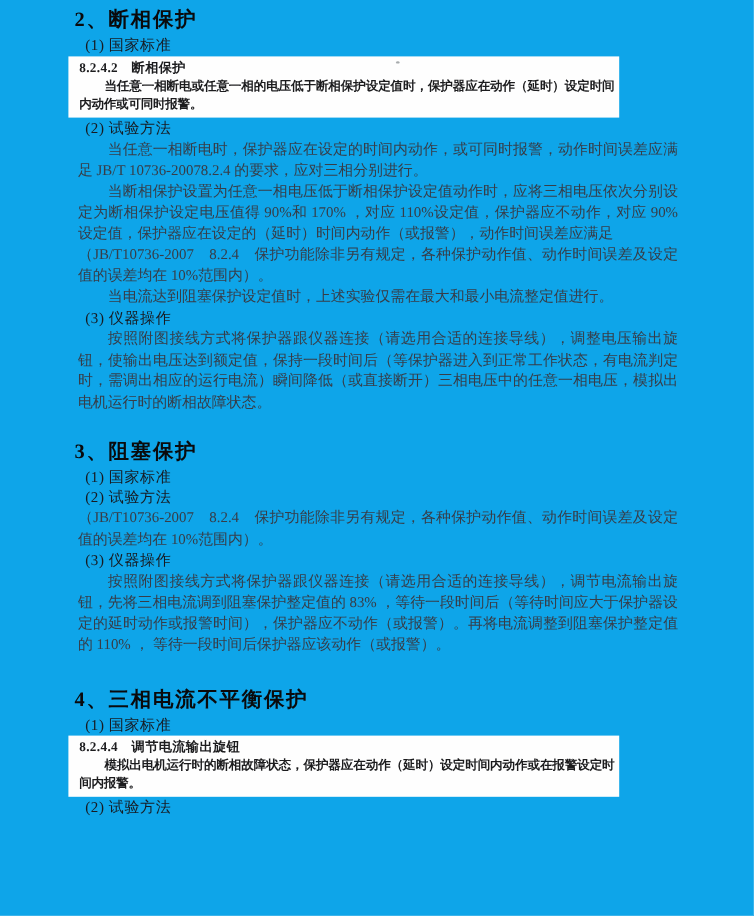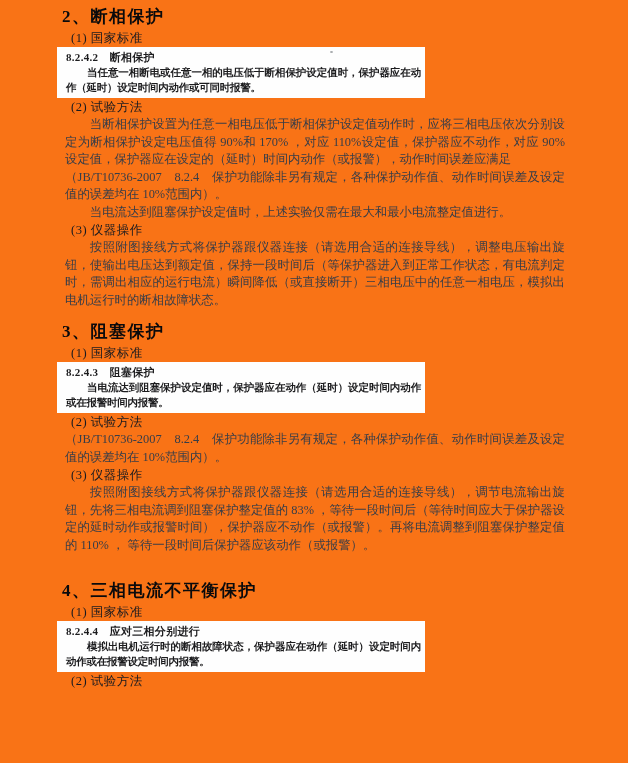--- a/index.html
+++ b/index.html
@@ -4,48 +4,48 @@
 <style>
   html, body { margin: 0; padding: 0; }
   body {
     font-family: "Liberation Serif", "DejaVu Serif", serif;
     background: #d3e8ef;
   }
   .page {
     position: relative;
     width: 628px;
     height: 763px;
-    background: #f97316;
+    background: #0ea5e9;
     overflow: hidden;
     box-sizing: border-box;
     padding: 6px 63px 0 65px;
   }
   .sec-heading {
     font-size: 17px;
     font-weight: bold;
     color: #0a0a0c;
     line-height: 21px;
     margin: 0 0 4px -3px;
     letter-spacing: 1.5px;
   }
-  .sec-3 { margin-top: 12px; }
+  .sec-3 { margin-top: 22px; }
   .sec-4 { margin-top: 26px; }
   .sub-label {
     font-size: 12.5px;
     font-weight: normal;
     color: #181a20;
     line-height: 14px;
     margin: 2px 0 2px 6px;
     letter-spacing: 0.5px;
   }
   .std-box {
     position: relative;
     background: #fefefe;
     margin-left: -8px;
-    width: 368px;
+    width: 459px;
     box-sizing: border-box;
     padding: 3px 4px 3px 9px;
     color: #1c1c1e;
     overflow: hidden;
   }
   .std-box .code {
     font-size: 11px;
     font-weight: bold;
     line-height: 15px;
     letter-spacing: 0.3px;
@@ -86,51 +86,48 @@
   <section class="sec sec-2">
     <h2 class="sec-heading">2、断相保护</h2>
     <div class="sub-label">(1) 国家标准</div>
     <div class="std-box">
       <div class="code">8.2.4.2　断相保护</div>
       <div class="text">当任意一相断电或任意一相的电压低于断相保护设定值时，保护器应在动作（延时）设定时间内动作或可同时报警。</div>
       <span class="speck"></span>
     </div>
     <div class="sub-label">(2) 试验方法</div>
     <div class="para-group">
+      <p class="para ind">当任意一相断电时，保护器应在设定的时间内动作，或可同时报警，动作时间误差应满足 JB/T 10736-20078.2.4 的要求，应对三相分别进行。</p>
       <p class="para ind">当断相保护设置为任意一相电压低于断相保护设定值动作时，应将三相电压依次分别设定为断相保护设定电压值得 90%和 170% ，对应 110%设定值，保护器应不动作，对应 90%设定值，保护器应在设定的（延时）时间内动作（或报警），动作时间误差应满足</p>
       <p class="para">（JB/T10736-2007　8.2.4　保护功能除非另有规定，各种保护动作值、动作时间误差及设定值的误差均在 10%范围内）。</p>
       <p class="para ind">当电流达到阻塞保护设定值时，上述实验仅需在最大和最小电流整定值进行。</p>
     </div>
     <div class="sub-label">(3) 仪器操作</div>
     <div class="para-group">
       <p class="para ind">按照附图接线方式将保护器跟仪器连接（请选用合适的连接导线），调整电压输出旋钮，使输出电压达到额定值，保持一段时间后（等保护器进入到正常工作状态，有电流判定时，需调出相应的运行电流）瞬间降低（或直接断开）三相电压中的任意一相电压，模拟出电机运行时的断相故障状态。</p>
     </div>
   </section>
 
   <section class="sec sec-3">
     <h2 class="sec-heading">3、阻塞保护</h2>
     <div class="sub-label">(1) 国家标准</div>
-    <div class="std-box">
-      <div class="code">8.2.4.3　阻塞保护</div>
-      <div class="text">当电流达到阻塞保护设定值时，保护器应在动作（延时）设定时间内动作或在报警时间内报警。</div>
-    </div>
     <div class="sub-label">(2) 试验方法</div>
     <div class="para-group">
       <p class="para">（JB/T10736-2007　8.2.4　保护功能除非另有规定，各种保护动作值、动作时间误差及设定值的误差均在 10%范围内）。</p>
     </div>
     <div class="sub-label">(3) 仪器操作</div>
     <div class="para-group">
       <p class="para ind">按照附图接线方式将保护器跟仪器连接（请选用合适的连接导线），调节电流输出旋钮，先将三相电流调到阻塞保护整定值的 83% ，等待一段时间后（等待时间应大于保护器设定的延时动作或报警时间），保护器应不动作（或报警）。再将电流调整到阻塞保护整定值的 110% ， 等待一段时间后保护器应该动作（或报警）。</p>
     </div>
   </section>
 
   <section class="sec sec-4">
     <h2 class="sec-heading">4、三相电流不平衡保护</h2>
     <div class="sub-label">(1) 国家标准</div>
     <div class="std-box">
-      <div class="code">8.2.4.4　应对三相分别进行</div>
+      <div class="code">8.2.4.4　调节电流输出旋钮</div>
       <div class="text">模拟出电机运行时的断相故障状态，保护器应在动作（延时）设定时间内动作或在报警设定时间内报警。</div>
     </div>
     <div class="sub-label">(2) 试验方法</div>
 
   </section>
 
 </div>
 
 </body></html>

